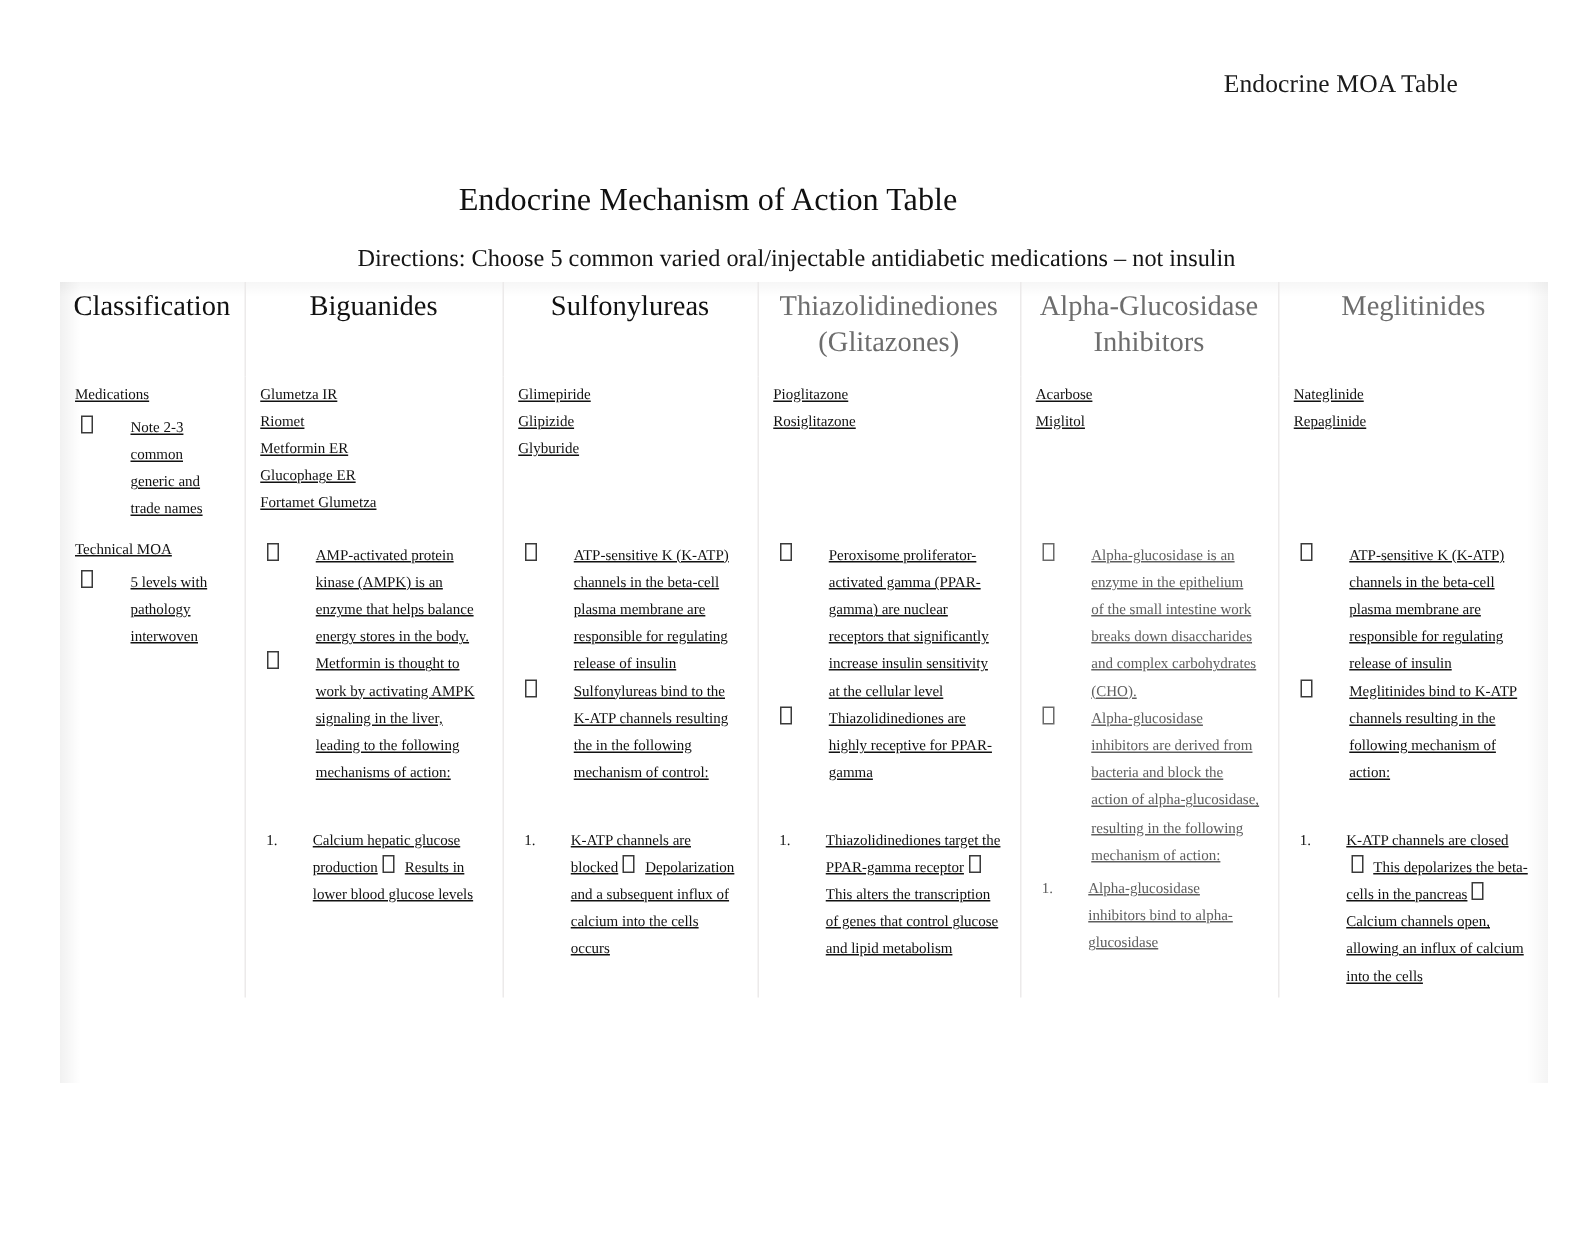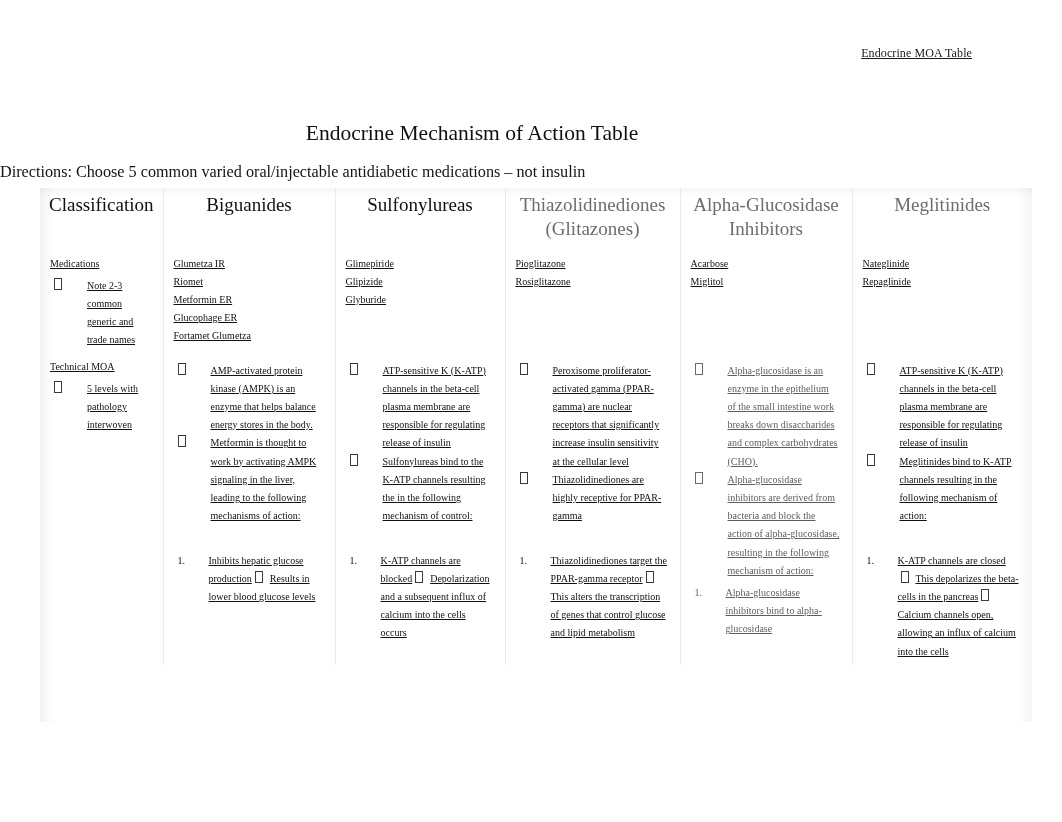--- a/index.html
+++ b/index.html
@@ -23,26 +23,25 @@
     height: 822px;
     background: #ffffff;
     overflow: hidden;
   }
 
   
   .running-header {
     position: absolute;
     top: 46px;
     right: 90px;
-    font-size: 12px;
+    font-size: 17px;
     line-height: 1.2;
     letter-spacing: 0.1px;
     color: #1a1a1a;
     white-space: nowrap;
-    text-decoration: underline;
   }
 
   
   .doc-title {
     position: absolute;
     top: 83px;
     left: 0;
     width: 1062px;
     text-align: center;
     font-size: 23.5px;
@@ -57,20 +56,21 @@
     text-align: center;
     font-size: 21.5px;
     line-height: 1.2;
     color: #101010;
   }
   .doc-directions {
     position: absolute;
     top: 163px;
     left: 0;
     width: 1062px;
+    text-align: center;
     font-size: 16.2px;
     line-height: 1.2;
     color: #141414;
   }
 
   
   .table-wrap {
     position: absolute;
     left: 40px;
     top: 188px;
@@ -302,21 +302,21 @@
                 </li>
                 <li>
                   <span class="marker"><span class="tofu"></span></span>
                   <span>Metformin is thought to work by activating AMPK signaling in the liver, leading to the following mechanisms of action:</span>
                 </li>
               </ul>
               <div class="spacer-para"></div>
               <ol class="n-list">
                 <li>
                   <span class="marker">1.</span>
-                  <span><span>Inhibits hepatic glucose production</span><span class="tofu gap-before gap-after"></span><span>Results in lower blood glucose levels</span></span>
+                  <span><span>Calcium hepatic glucose production</span><span class="tofu gap-before gap-after"></span><span>Results in lower blood glucose levels</span></span>
                 </li>
 
               </ol>
             </div>
           </td>
 
           <td>
             <div class="cell-inner">
               <ul class="b-list">
                 <li>

